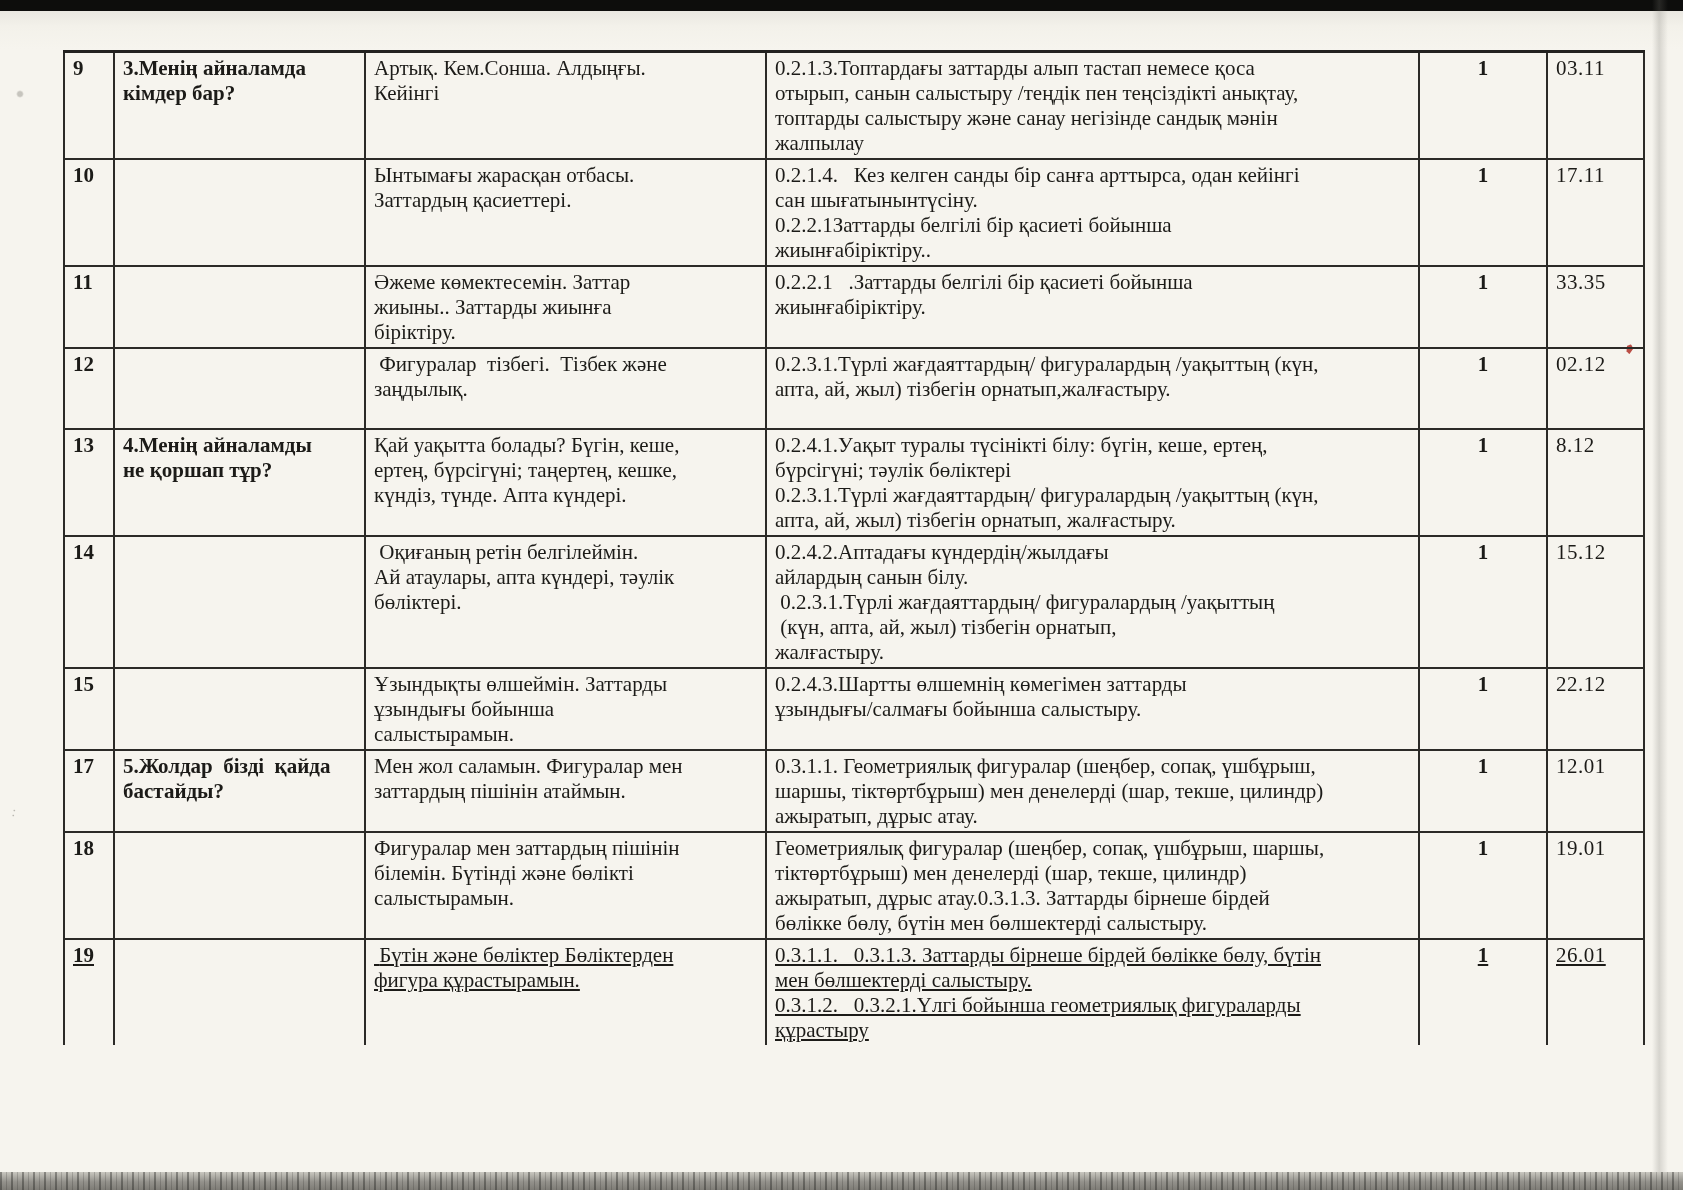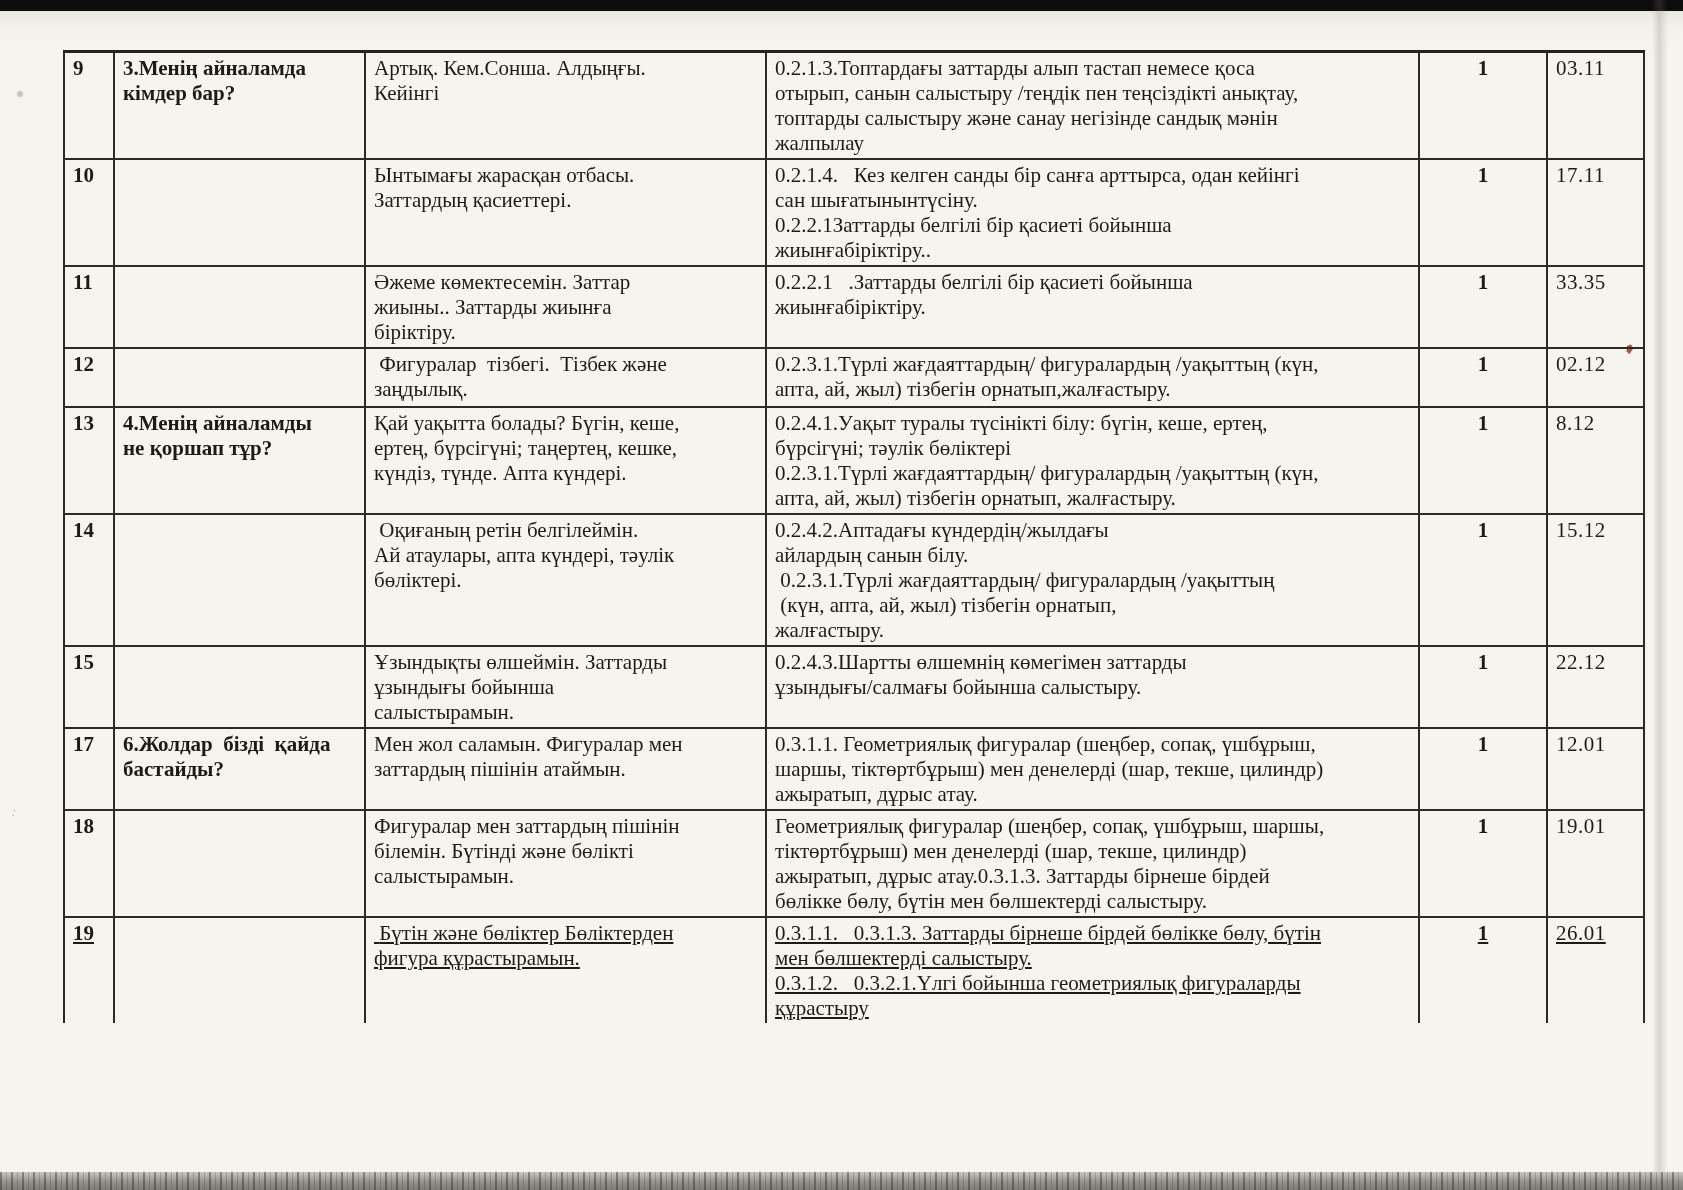--- a/index.html
+++ b/index.html
@@ -74,21 +74,21 @@
   col.c-date{width:97px;}
   td.num{font-weight:bold;padding-left:12px;}
   td.section{font-weight:bold;}
   td.obj{font-size:20px;line-height:25px;padding-left:9px;}
   td.hours{font-weight:bold;text-align:center;}
   td.date{padding-left:13px;letter-spacing:.5px;}
   
   table.plan tr:nth-child(1){height:107px;}
   table.plan tr:nth-child(2){height:105px;}
   table.plan tr:nth-child(3){height:78px;}
-  table.plan tr:nth-child(4){height:59px;border-radius:15px;}
+  table.plan tr:nth-child(4){height:81px;border-radius:15px;}
   table.plan tr:nth-child(5){height:103px;}
   table.plan tr:nth-child(6){height:128px;}
   table.plan tr:nth-child(7){height:80px;padding-left:35px;}
   table.plan tr:nth-child(8){height:77px;}
   table.plan tr:nth-child(9){height:77px;border-radius:19px;}
   table.plan tr:nth-child(10){height:100px;text-decoration:underline;}
   table.plan tr:nth-child(11){height:158px;}
 </style>
 </head>
 <body>
@@ -199,21 +199,21 @@
 салыстырамын.</td>
     <td class="obj">0.2.4.3.Шартты өлшемнің көмегімен заттарды
 ұзындығы/салмағы бойынша салыстыру.</td>
     <td class="hours">1</td>
     <td class="date">22.12</td>
   </tr>
 
 
   <tr>
     <td class="num">17</td>
-    <td class="section">6.Жолдар  бізді  қайда
+    <td class="section">5.Жолдар  бізді  қайда
 бастайды?</td>
     <td class="topic">Мен жол саламын. Фигуралар мен
 заттардың пішінін атаймын.</td>
     <td class="obj">0.3.1.1. Геометриялық фигуралар (шеңбер, сопақ, үшбұрыш,
 шаршы, тіктөртбұрыш) мен денелерді (шар, текше, цилиндр)
 ажыратып, дұрыс атау.</td>
     <td class="hours">1</td>
     <td class="date">12.01</td>
   </tr>
 

